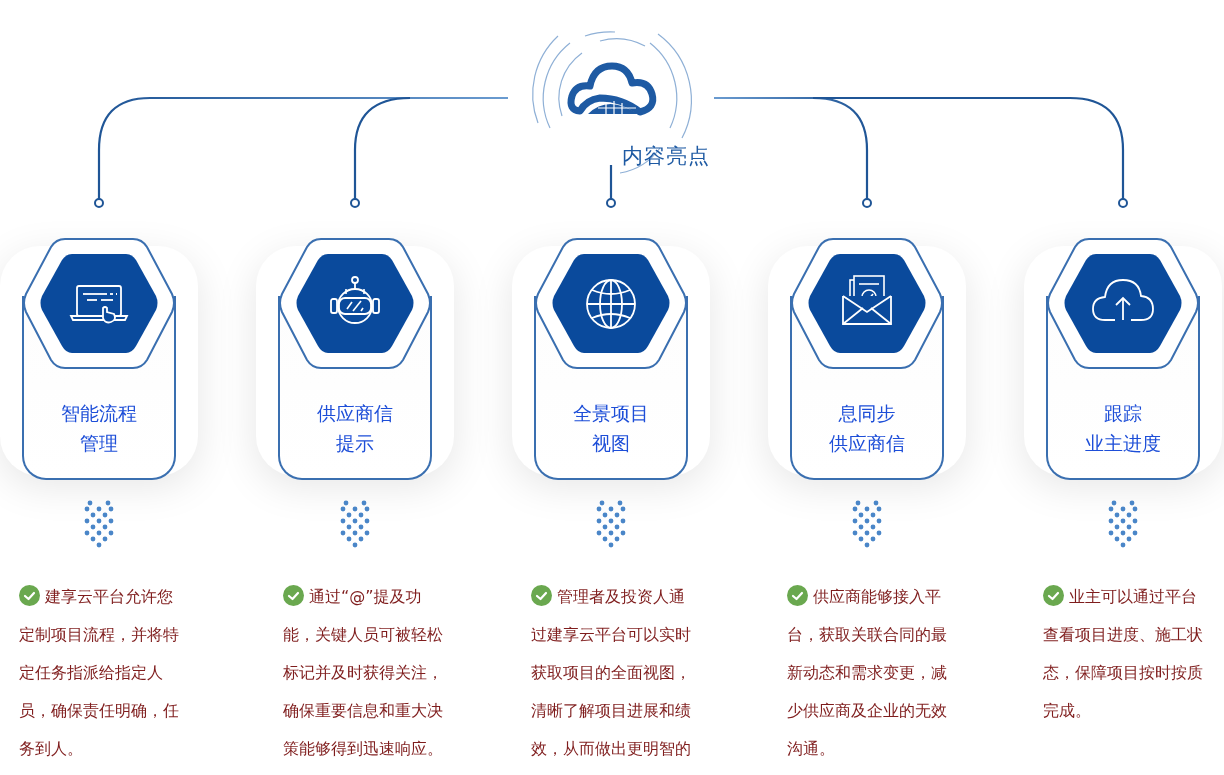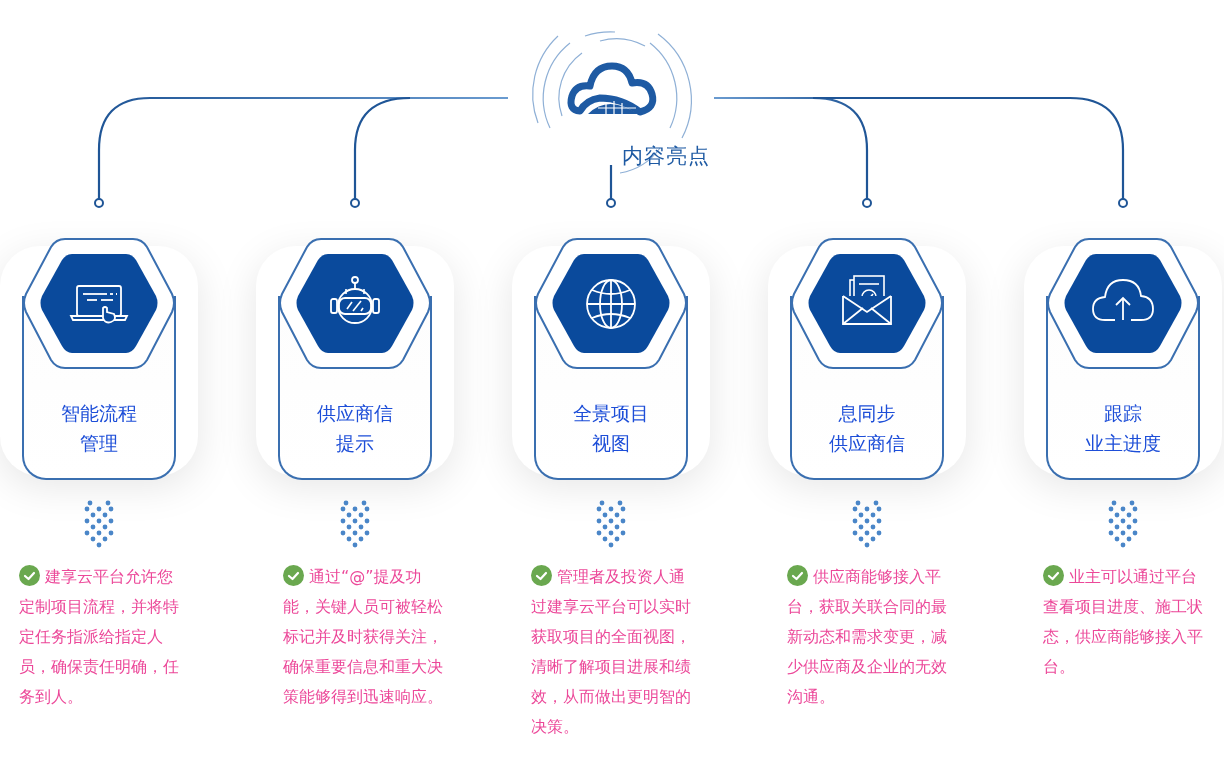--- a/index.html
+++ b/index.html
@@ -12,21 +12,21 @@
   .card { position:absolute; top:236px; width:158px; height:246px; }
   .card-shadow { position:absolute; left:-20px; top:10px; width:198px; height:230px;
                  border-radius:40px; box-shadow:0 10px 40px rgba(0,0,0,0.10); pointer-events:none; }
   .card-body { position:absolute; left:2px; top:60px; width:150px; height:182px;
                border:2px solid #3a6fb0; border-top:none; border-radius:0 0 24px 24px;
                background:linear-gradient(#fdfdfd,#ffffff); }
   .card-svg { position:absolute; left:0; top:0; }
   .card-label { position:absolute; left:0; width:158px; top:162px; text-align:center;
                 font-size:19px; line-height:30px; color:#1d4ed8; }
   .dots { position:absolute; top:500px; width:30px; height:48px; }
-  .desc { position:absolute; top:562px; width:168px; font-size:16px; line-height:30px; color:#ec4899; }
+  .desc { position:absolute; top:578px; width:168px; font-size:16px; line-height:38px; color:#7f1d1d; }
   .check { display:inline-block; width:21px; height:21px; border-radius:50%;
            background:#6aa84f; vertical-align:-4px; margin-right:5px; position:relative; }
   .check svg { position:absolute; left:0; top:0; }
 </style>
 </head>
 <body>
 
 <svg id="connectors" viewBox="0 0 1224 230">
   <defs>
     <linearGradient id="lgL" x1="0" x2="1" y1="0" y2="0">
@@ -304,14 +304,14 @@
         <circle cx="0" cy="33" r="2.4" fill="#4a86c8"></circle>
         <circle cx="12" cy="33" r="2.4" fill="#4a86c8"></circle>
         <circle cx="-6" cy="39" r="2.4" fill="#4a86c8"></circle>
         <circle cx="6" cy="39" r="2.4" fill="#4a86c8"></circle>
         <circle cx="0" cy="45" r="2.4" fill="#4a86c8"></circle>
       </svg></div>
     <div class="desc" style="left: 1043px;"><span class="check">
       <svg width="21" height="21" viewBox="0 0 21 21">
           <path d="M 6 11 L 9.5 14 L 15 8" fill="none" stroke="#fff" stroke-width="2.2" stroke-linecap="round" stroke-linejoin="round"></path>
         </svg>
-    </span><span>业主可以通过平台查看项目进度、施工状态，供应商能够接入平台。</span></div>
+    </span><span>业主可以通过平台查看项目进度、施工状态，保障项目按时按质完成。</span></div>
   </div>
 
 </body></html>

